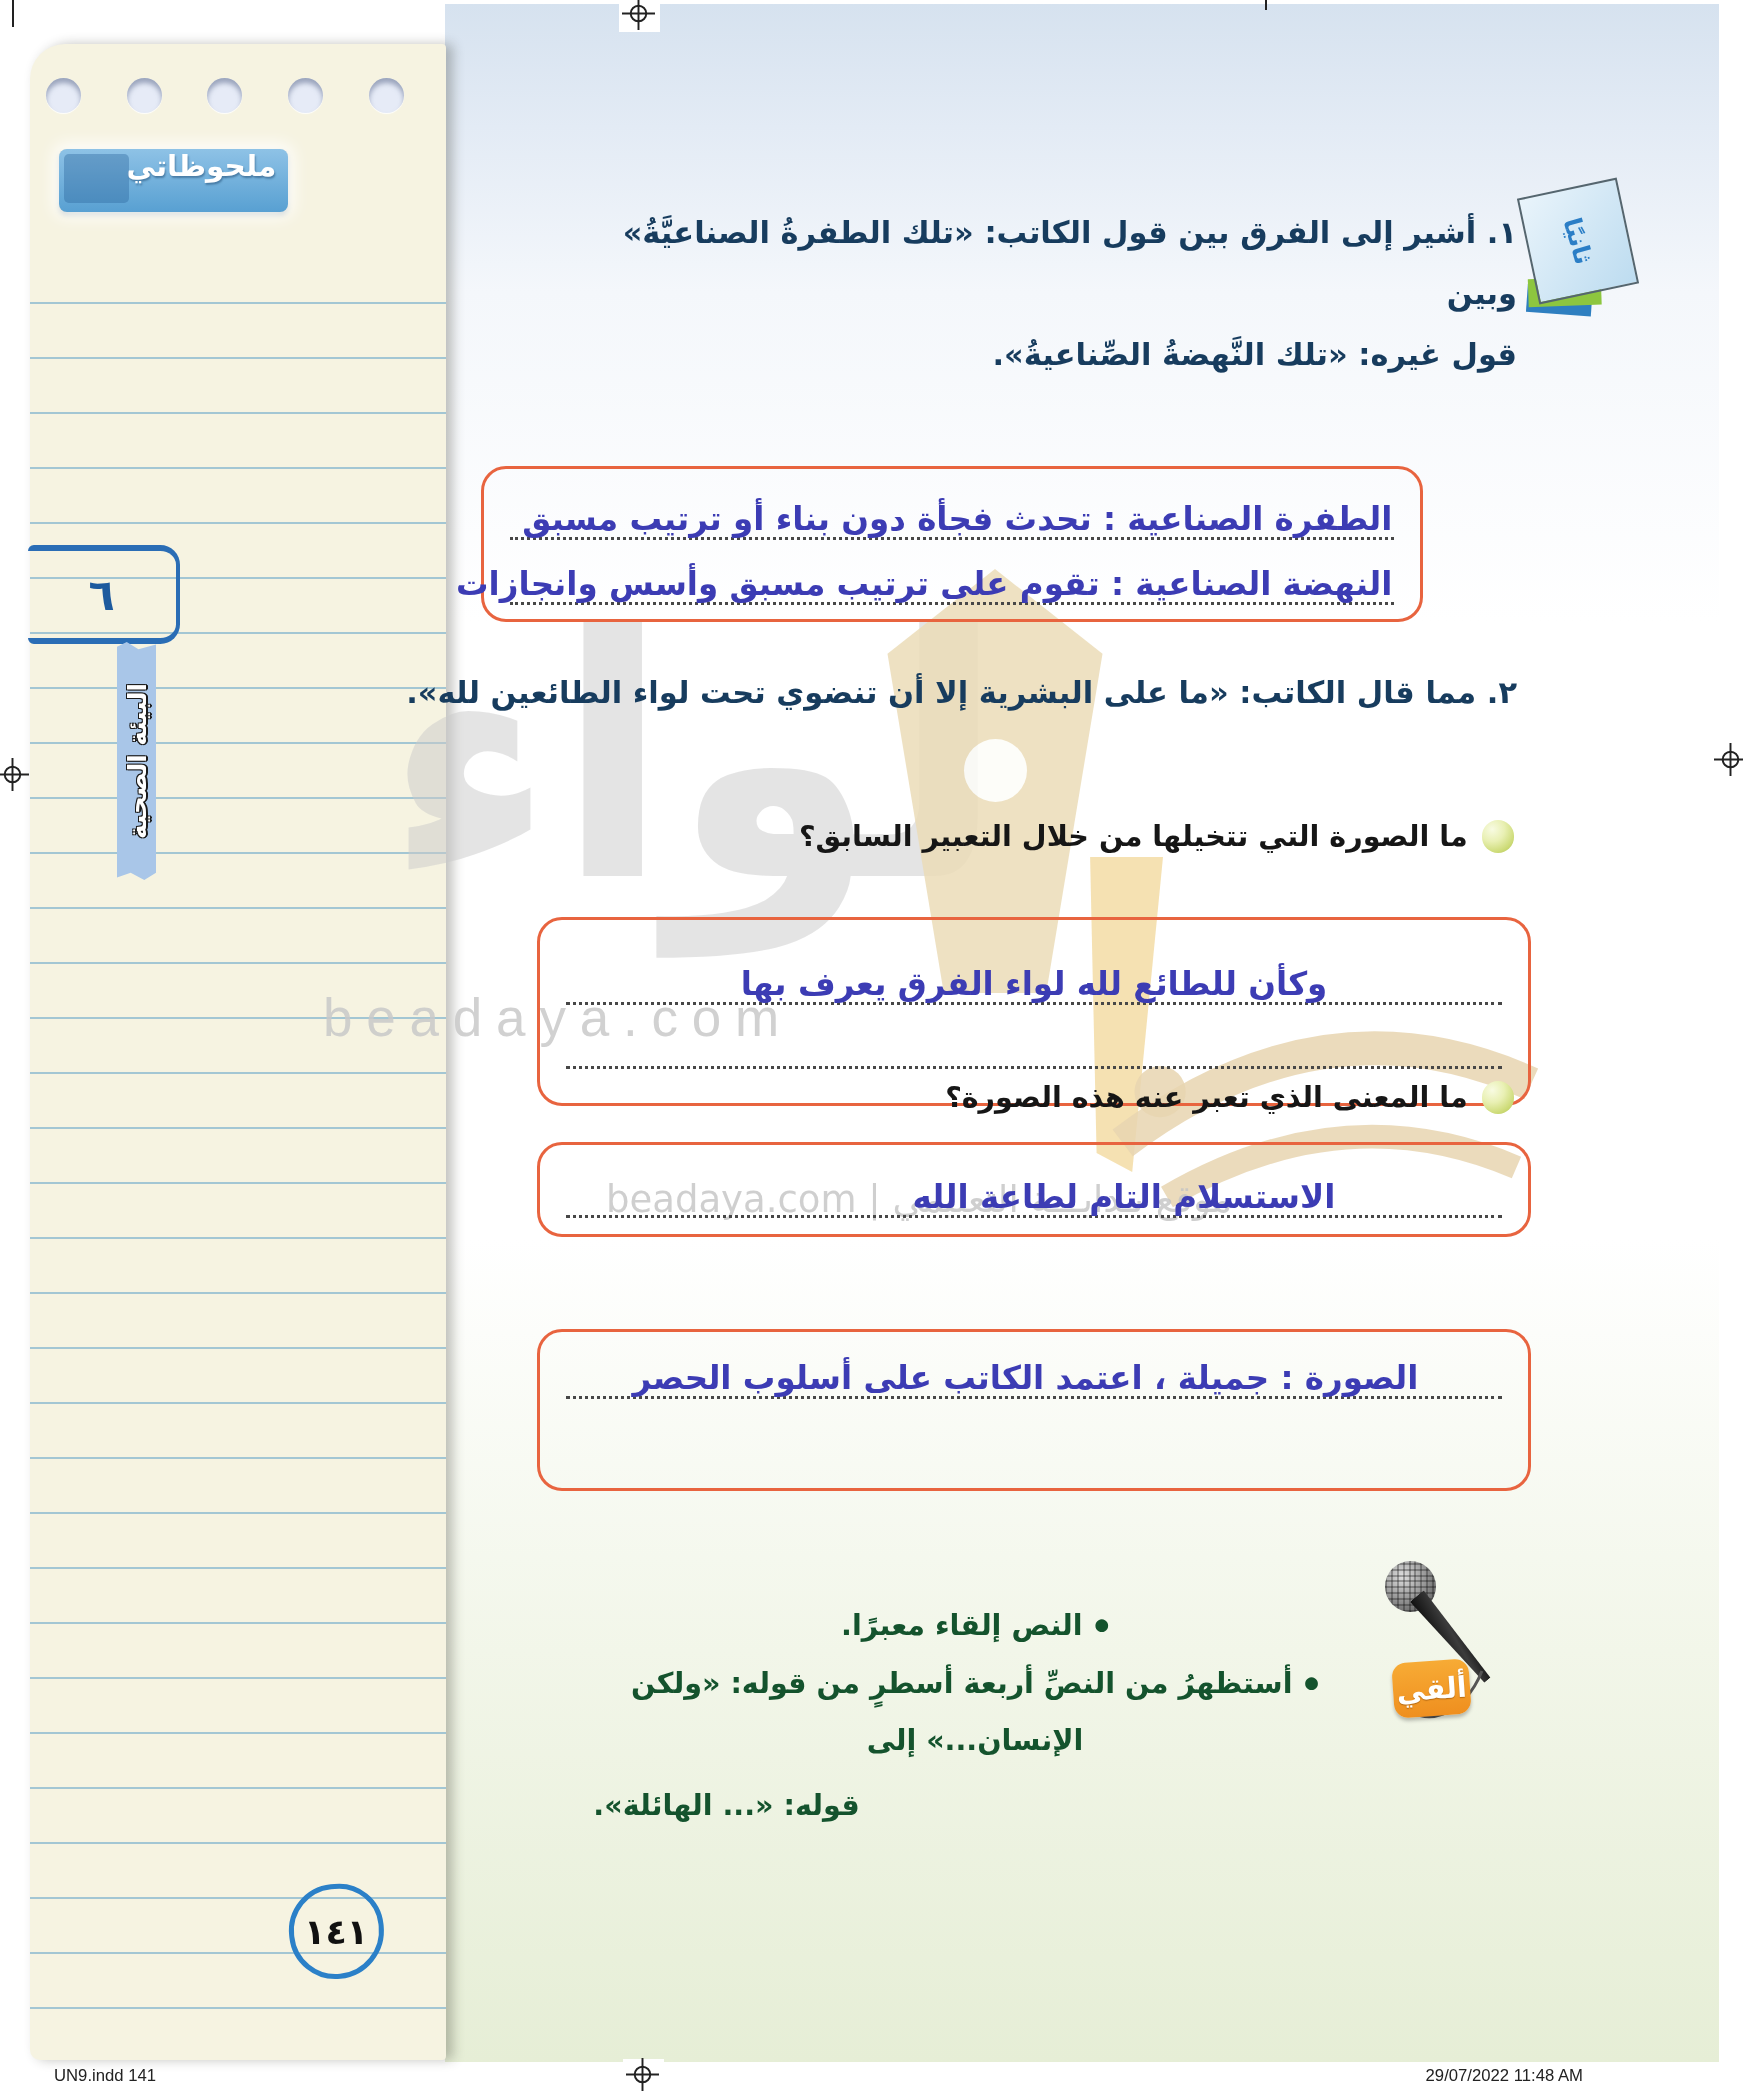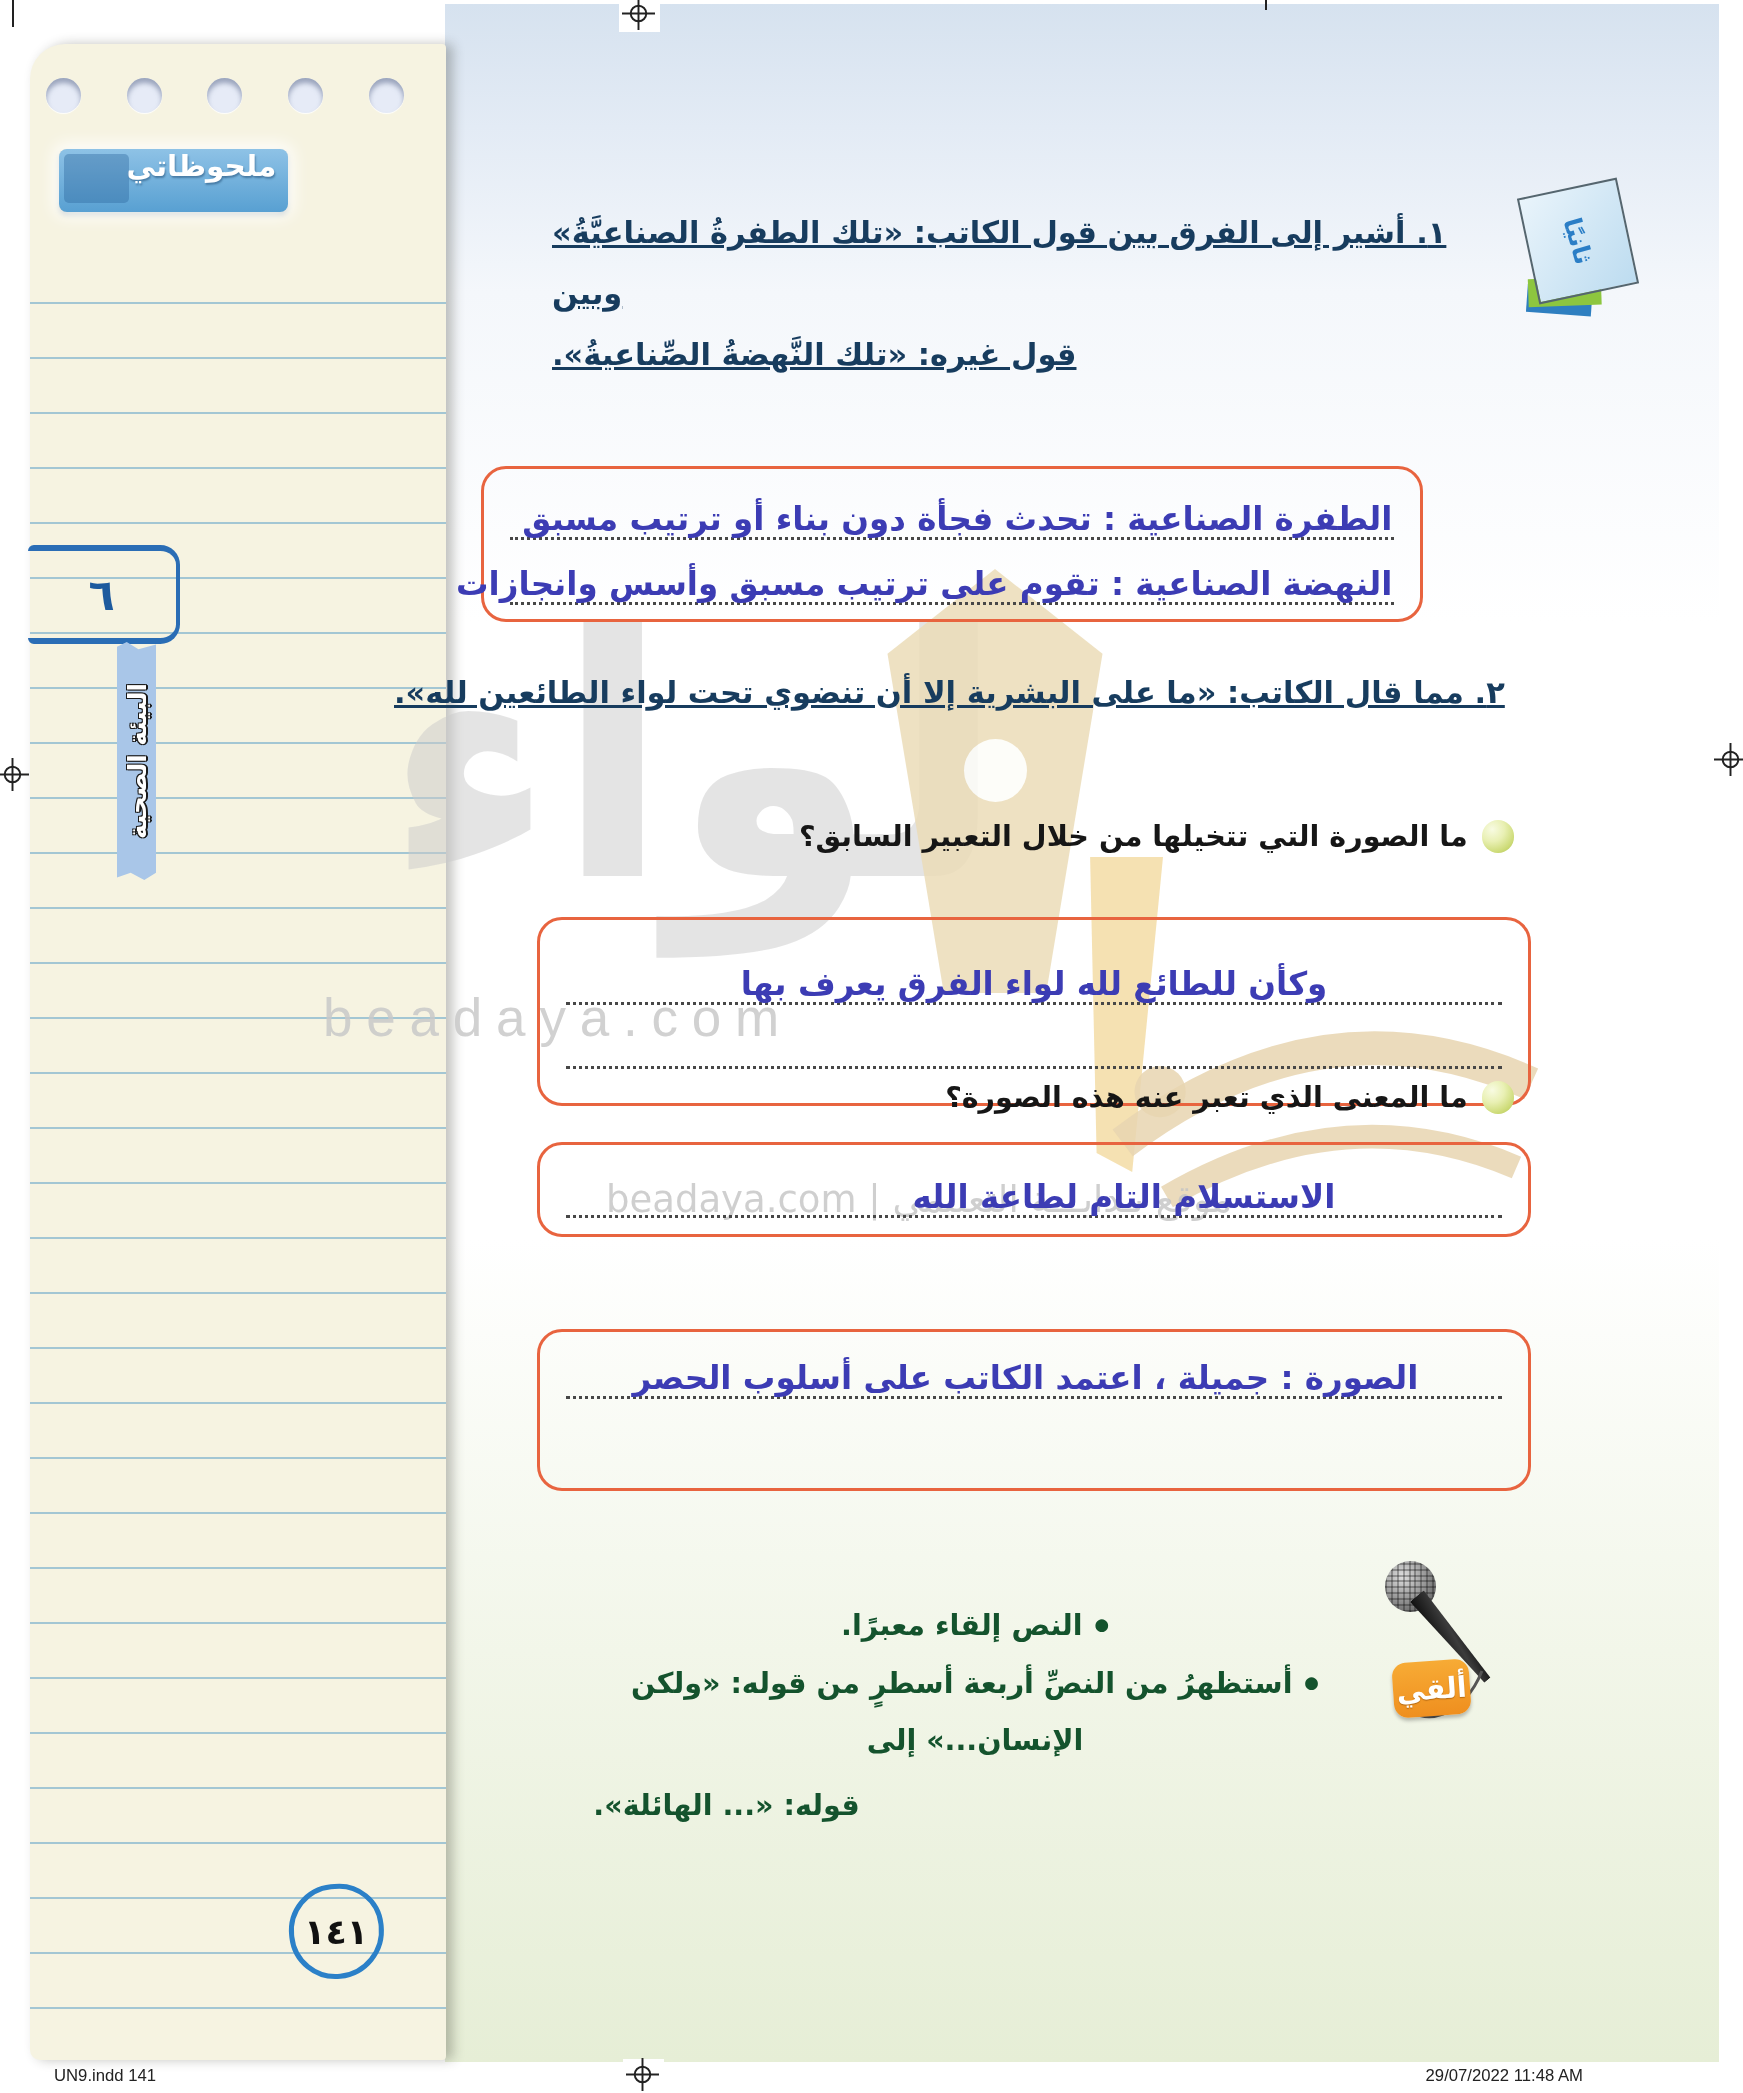--- a/index.html
+++ b/index.html
@@ -58,21 +58,21 @@
   .wm-nib::after{content:"";position:absolute;left:50%;top:40%;width:63px;height:63px;margin-left:-31.5px;
     border-radius:50%;background:#fdfdf8;}
   .wm-quill{left:1082px;top:857px;width:81px;height:315px;background:#f3dca4;opacity:.85;
     clip-path:polygon(10% 0,100% 0,62% 100%,18% 94%);}
   .wm-latin{left:323px;top:987px;font-size:53px;letter-spacing:13.8px;color:#c9c9c9;opacity:.85;
     font-family:"Liberation Sans","DejaVu Sans",sans-serif;}
   .wm-caption{right:512px;top:1178px;font-size:37px;color:#c4c4c4;opacity:.8;direction:rtl;white-space:nowrap;}
   .wm-swoosh{left:1103px;top:936px;}
 
   
-  .navy-q{position:absolute;z-index:4;direction:rtl;text-align:left;color:#173c5e;font-weight:bold;font-size:30.5px;line-height:61px;text-decoration:underline;}
+  .navy-q{position:absolute;z-index:4;direction:rtl;text-align:right;color:#173c5e;font-weight:bold;font-size:30.5px;line-height:61px;}
   .q1{right:227px;top:202px;width:965px;}
   .q2{right:227px;top:662px;width:1123px;}
 
   .sub-q{position:absolute;z-index:4;direction:rtl;text-align:right;color:#161616;font-weight:bold;font-size:28.6px;}
   .sub1{right:230px;top:819px;}
   .sub2{right:230px;top:1080px;}
   .sub3{right:230px;top:1262px;}
   .sphere{display:inline-block;width:32.5px;height:32.5px;border-radius:50%;margin-left:13.8px;vertical-align:-6.9px;
     background:radial-gradient(circle at 32% 28%,#f8fbe2,#e9f0b4 38%,#cddb77 72%,#aabf4e 100%);}
 

